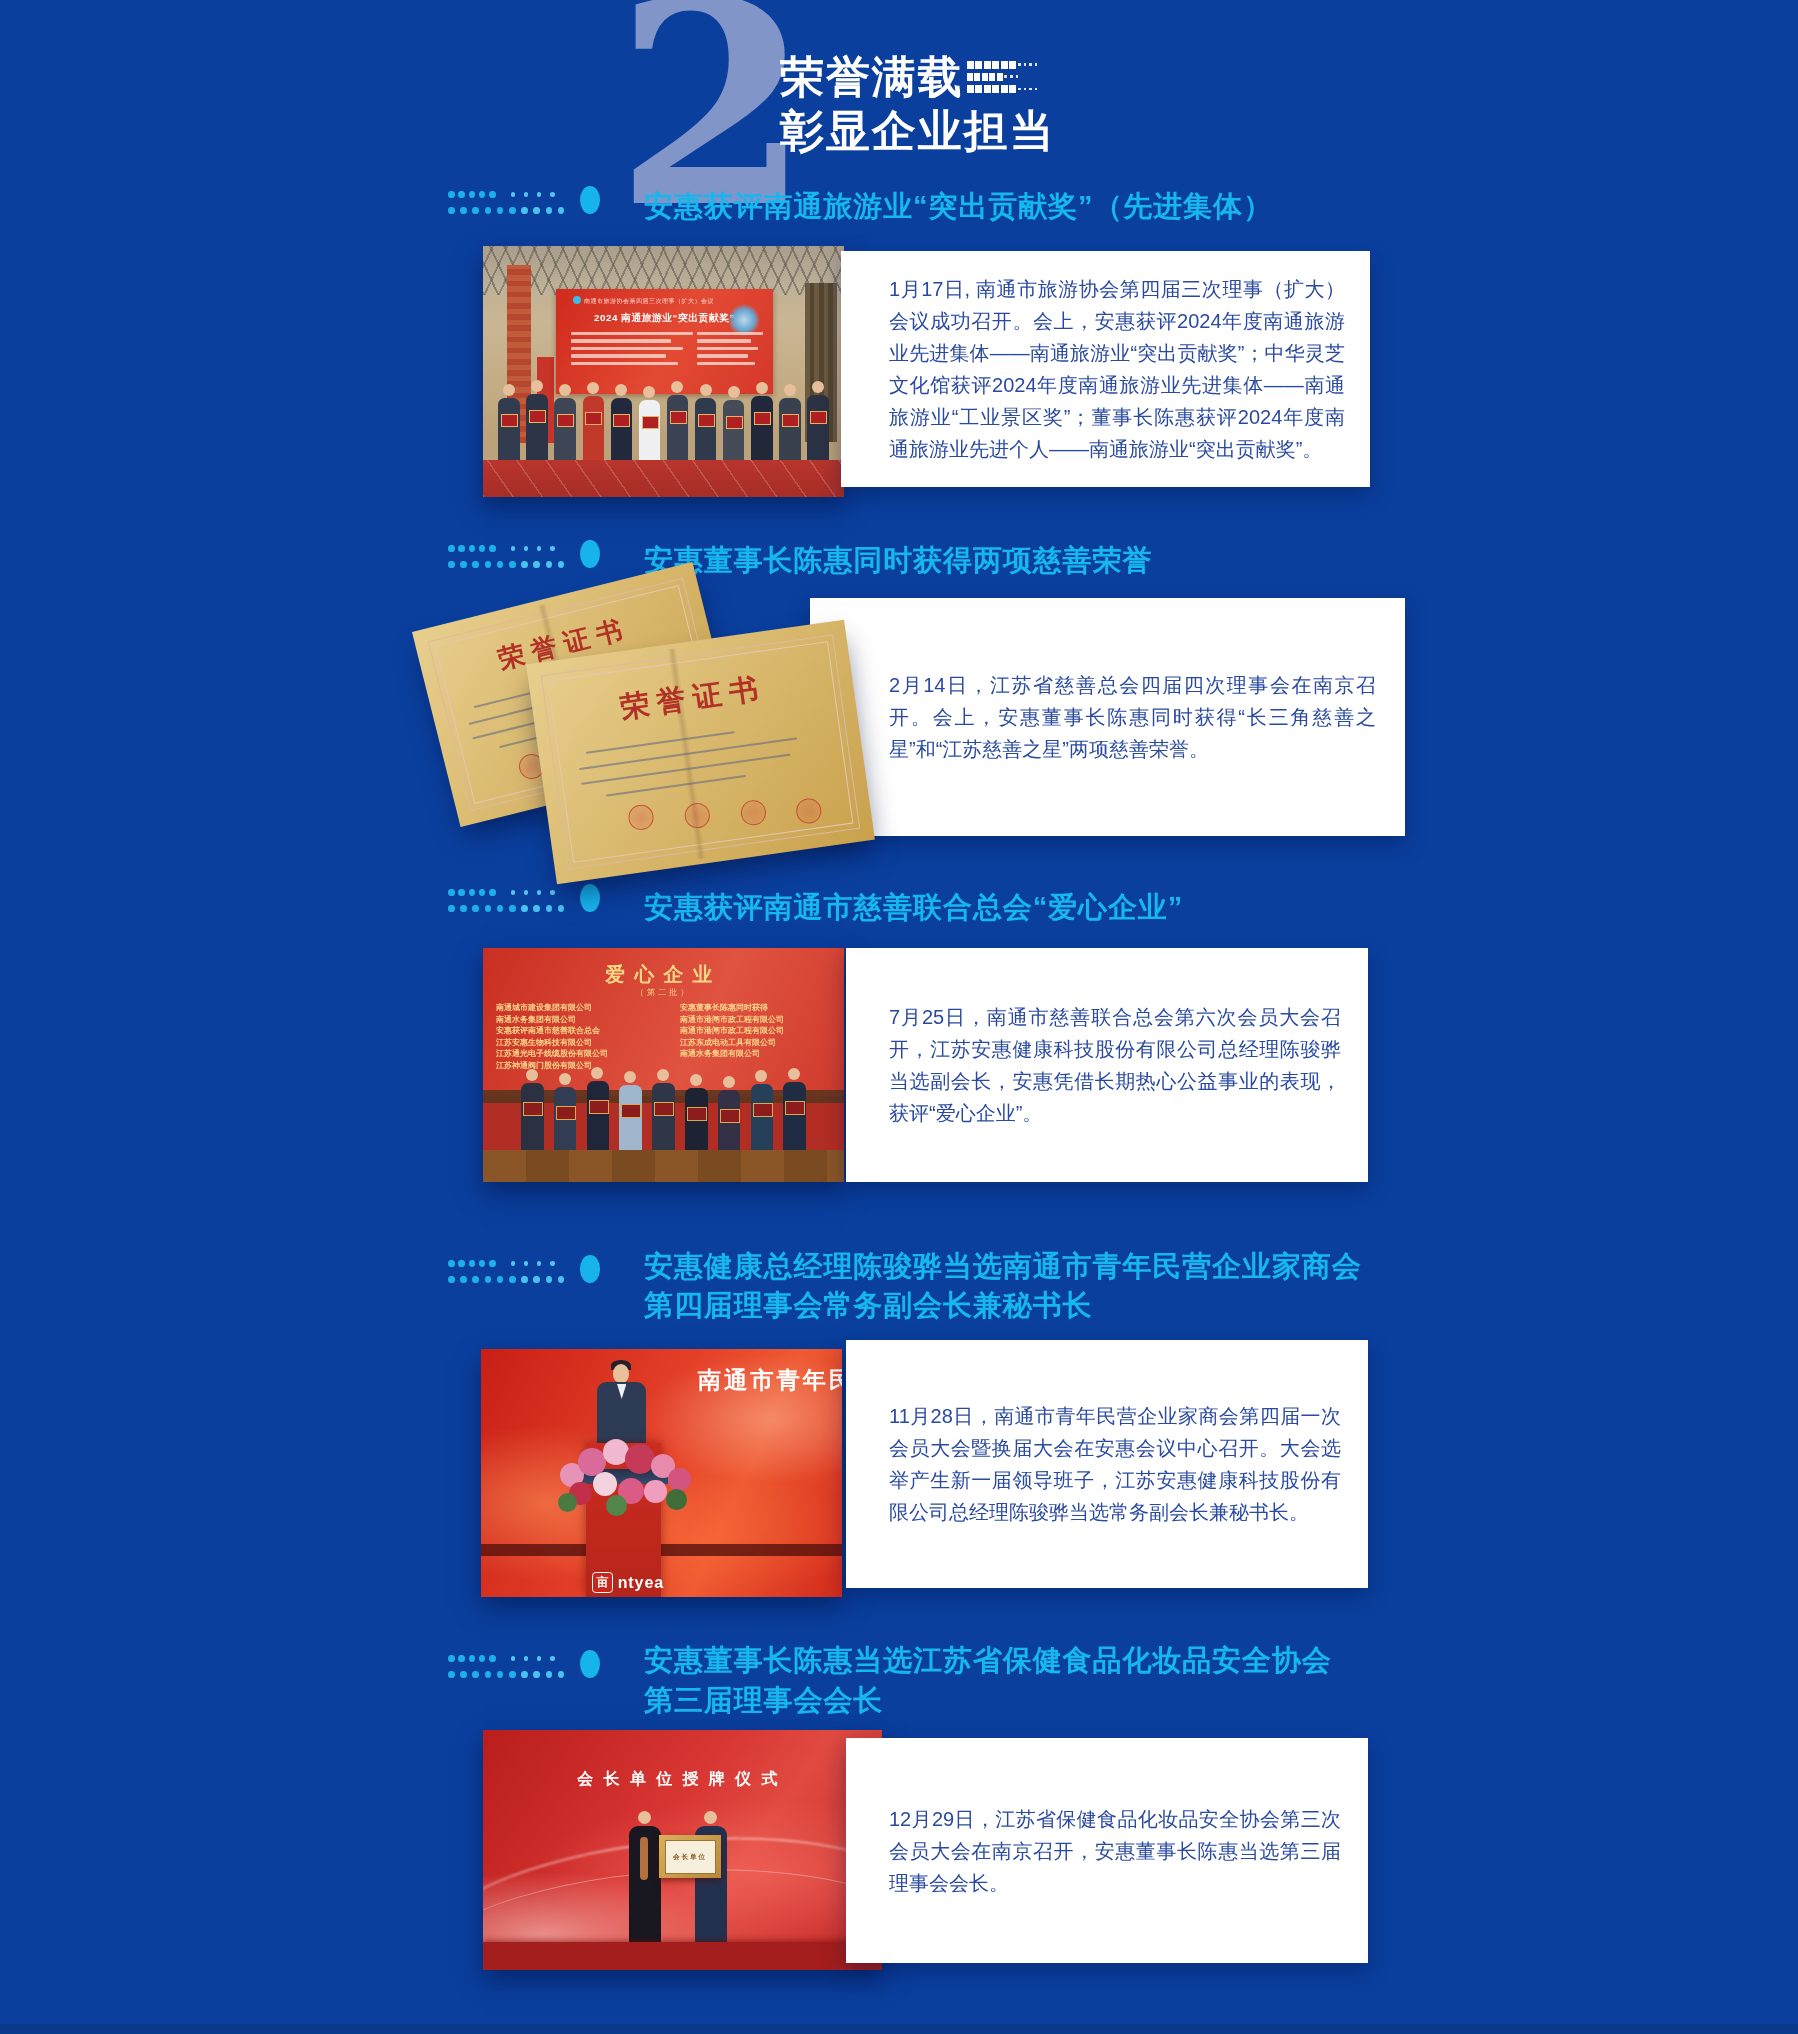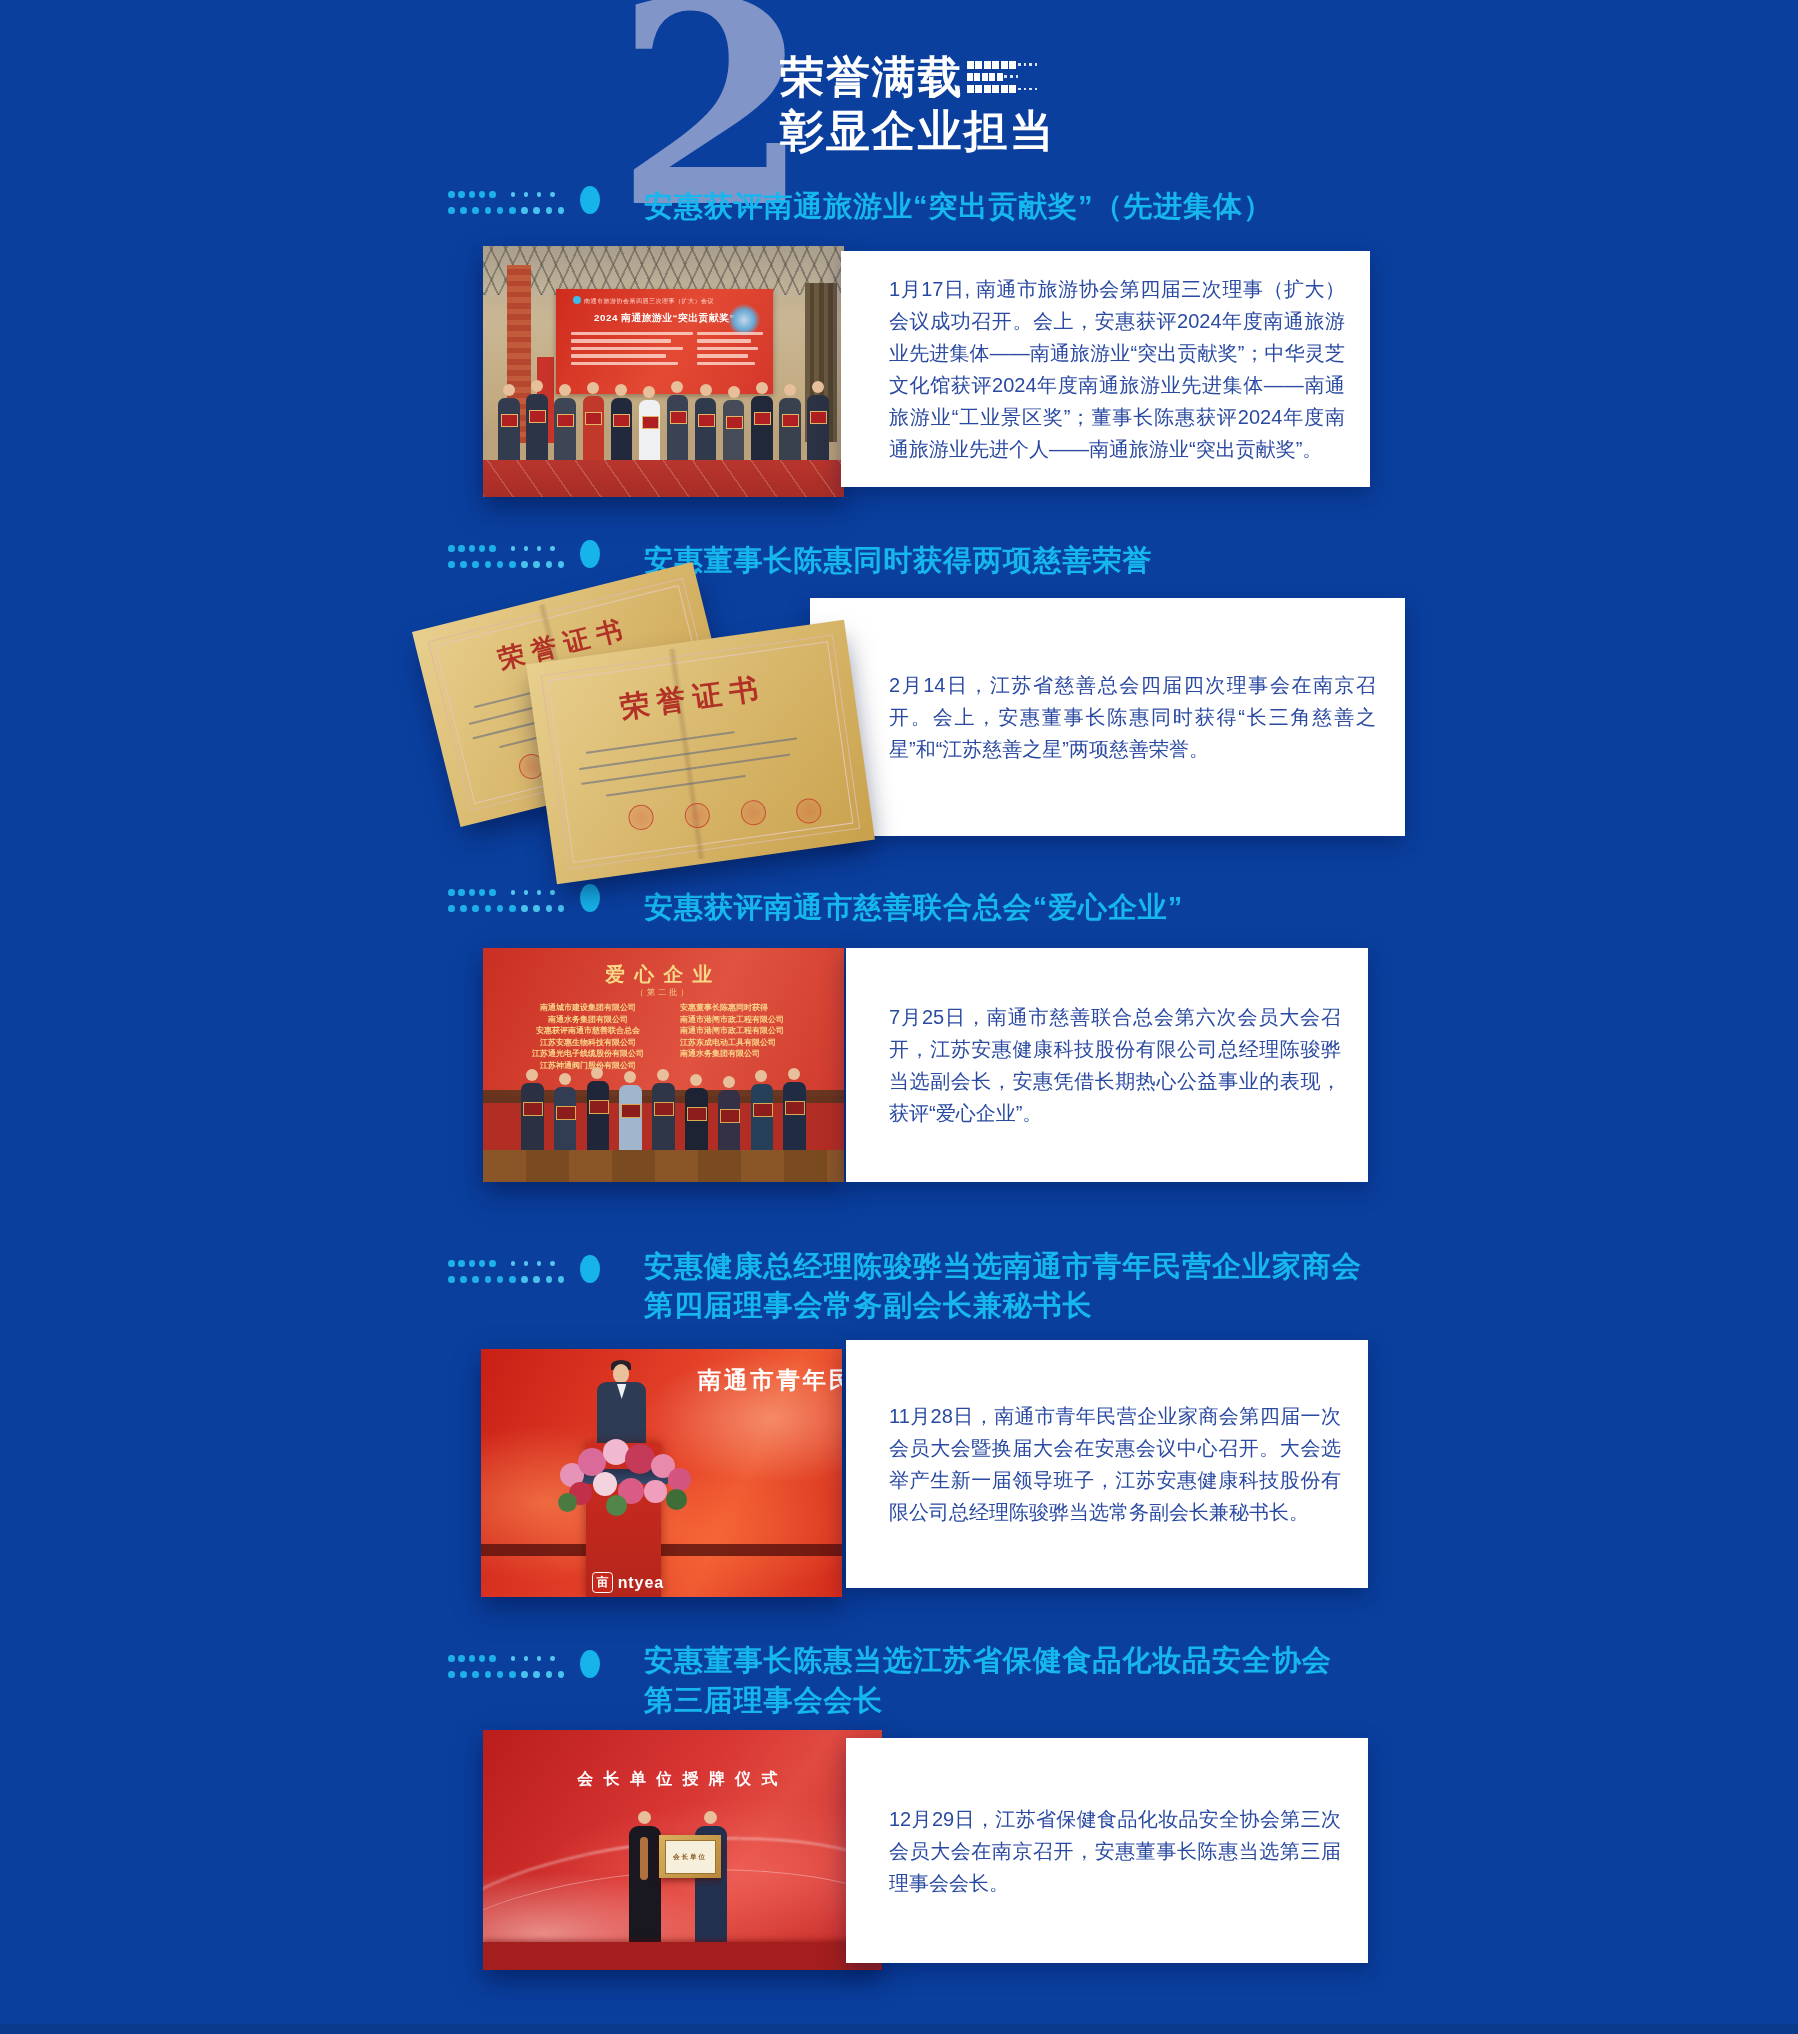--- a/index.html
+++ b/index.html
@@ -104,21 +104,21 @@
   
   .p3{background:linear-gradient(180deg,#c23428,#d8473a 55%,#b22d23 62%);}
   .p3 .slide{position:absolute;left:0;top:0;right:0;height:148px;
     background:linear-gradient(115deg,#c92f22,#e05340 60%,#cf3a2c);}
   .p3 .sl-title{position:absolute;left:0;right:0;top:13px;text-align:center;
     font-size:19.7px;font-weight:bold;color:#f6d887;letter-spacing:9.4px;}
   .p3 .sl-sub{position:absolute;left:0;right:0;top:39px;text-align:center;
     font-size:8.4px;color:#f2cf83;letter-spacing:2.8px;}
   .p3 .cols{position:absolute;left:13px;top:54px;right:0;display:flex;}
   .p3 .cols div{font-size:8px;line-height:11.6px;color:#f7d78a;font-weight:bold;white-space:nowrap;}
-  .p3 .cols .cL{width:184px;text-align:center;}
+  .p3 .cols .cL{width:184px;}
   .p3 .desk{position:absolute;left:0;right:0;top:142px;height:13px;background:#58351d;opacity:.85;}
   .p3 .floor{position:absolute;left:0;right:0;bottom:0;height:32px;
     background:repeating-linear-gradient(90deg,#8a5527 0 43px,#7a4a20 43px 86px);}
   .crowd3{position:absolute;left:0;right:0;bottom:24px;display:flex;justify-content:center;align-items:flex-end;gap:10.3px;}
   .crowd3 i{display:block;width:22.5px;height:75px;background:#2b3142;border-radius:6.6px 6.6px 1.9px 1.9px;position:relative;}
   .crowd3 i::before{content:"";position:absolute;top:-14px;left:4.7px;width:12px;height:12px;border-radius:50%;background:#e7bf9a;}
   .crowd3 i::after{content:"";position:absolute;top:19px;left:1.9px;width:18px;height:12px;background:#8d1d1d;border:1.4px solid #d8ab52;}
   .crowd3 i:nth-child(2){background:#323c52;height:71px;}
   .crowd3 i:nth-child(3){background:#20263a;height:77px;}
   .crowd3 i:nth-child(4){background:#9fb6cd;height:73px;}

